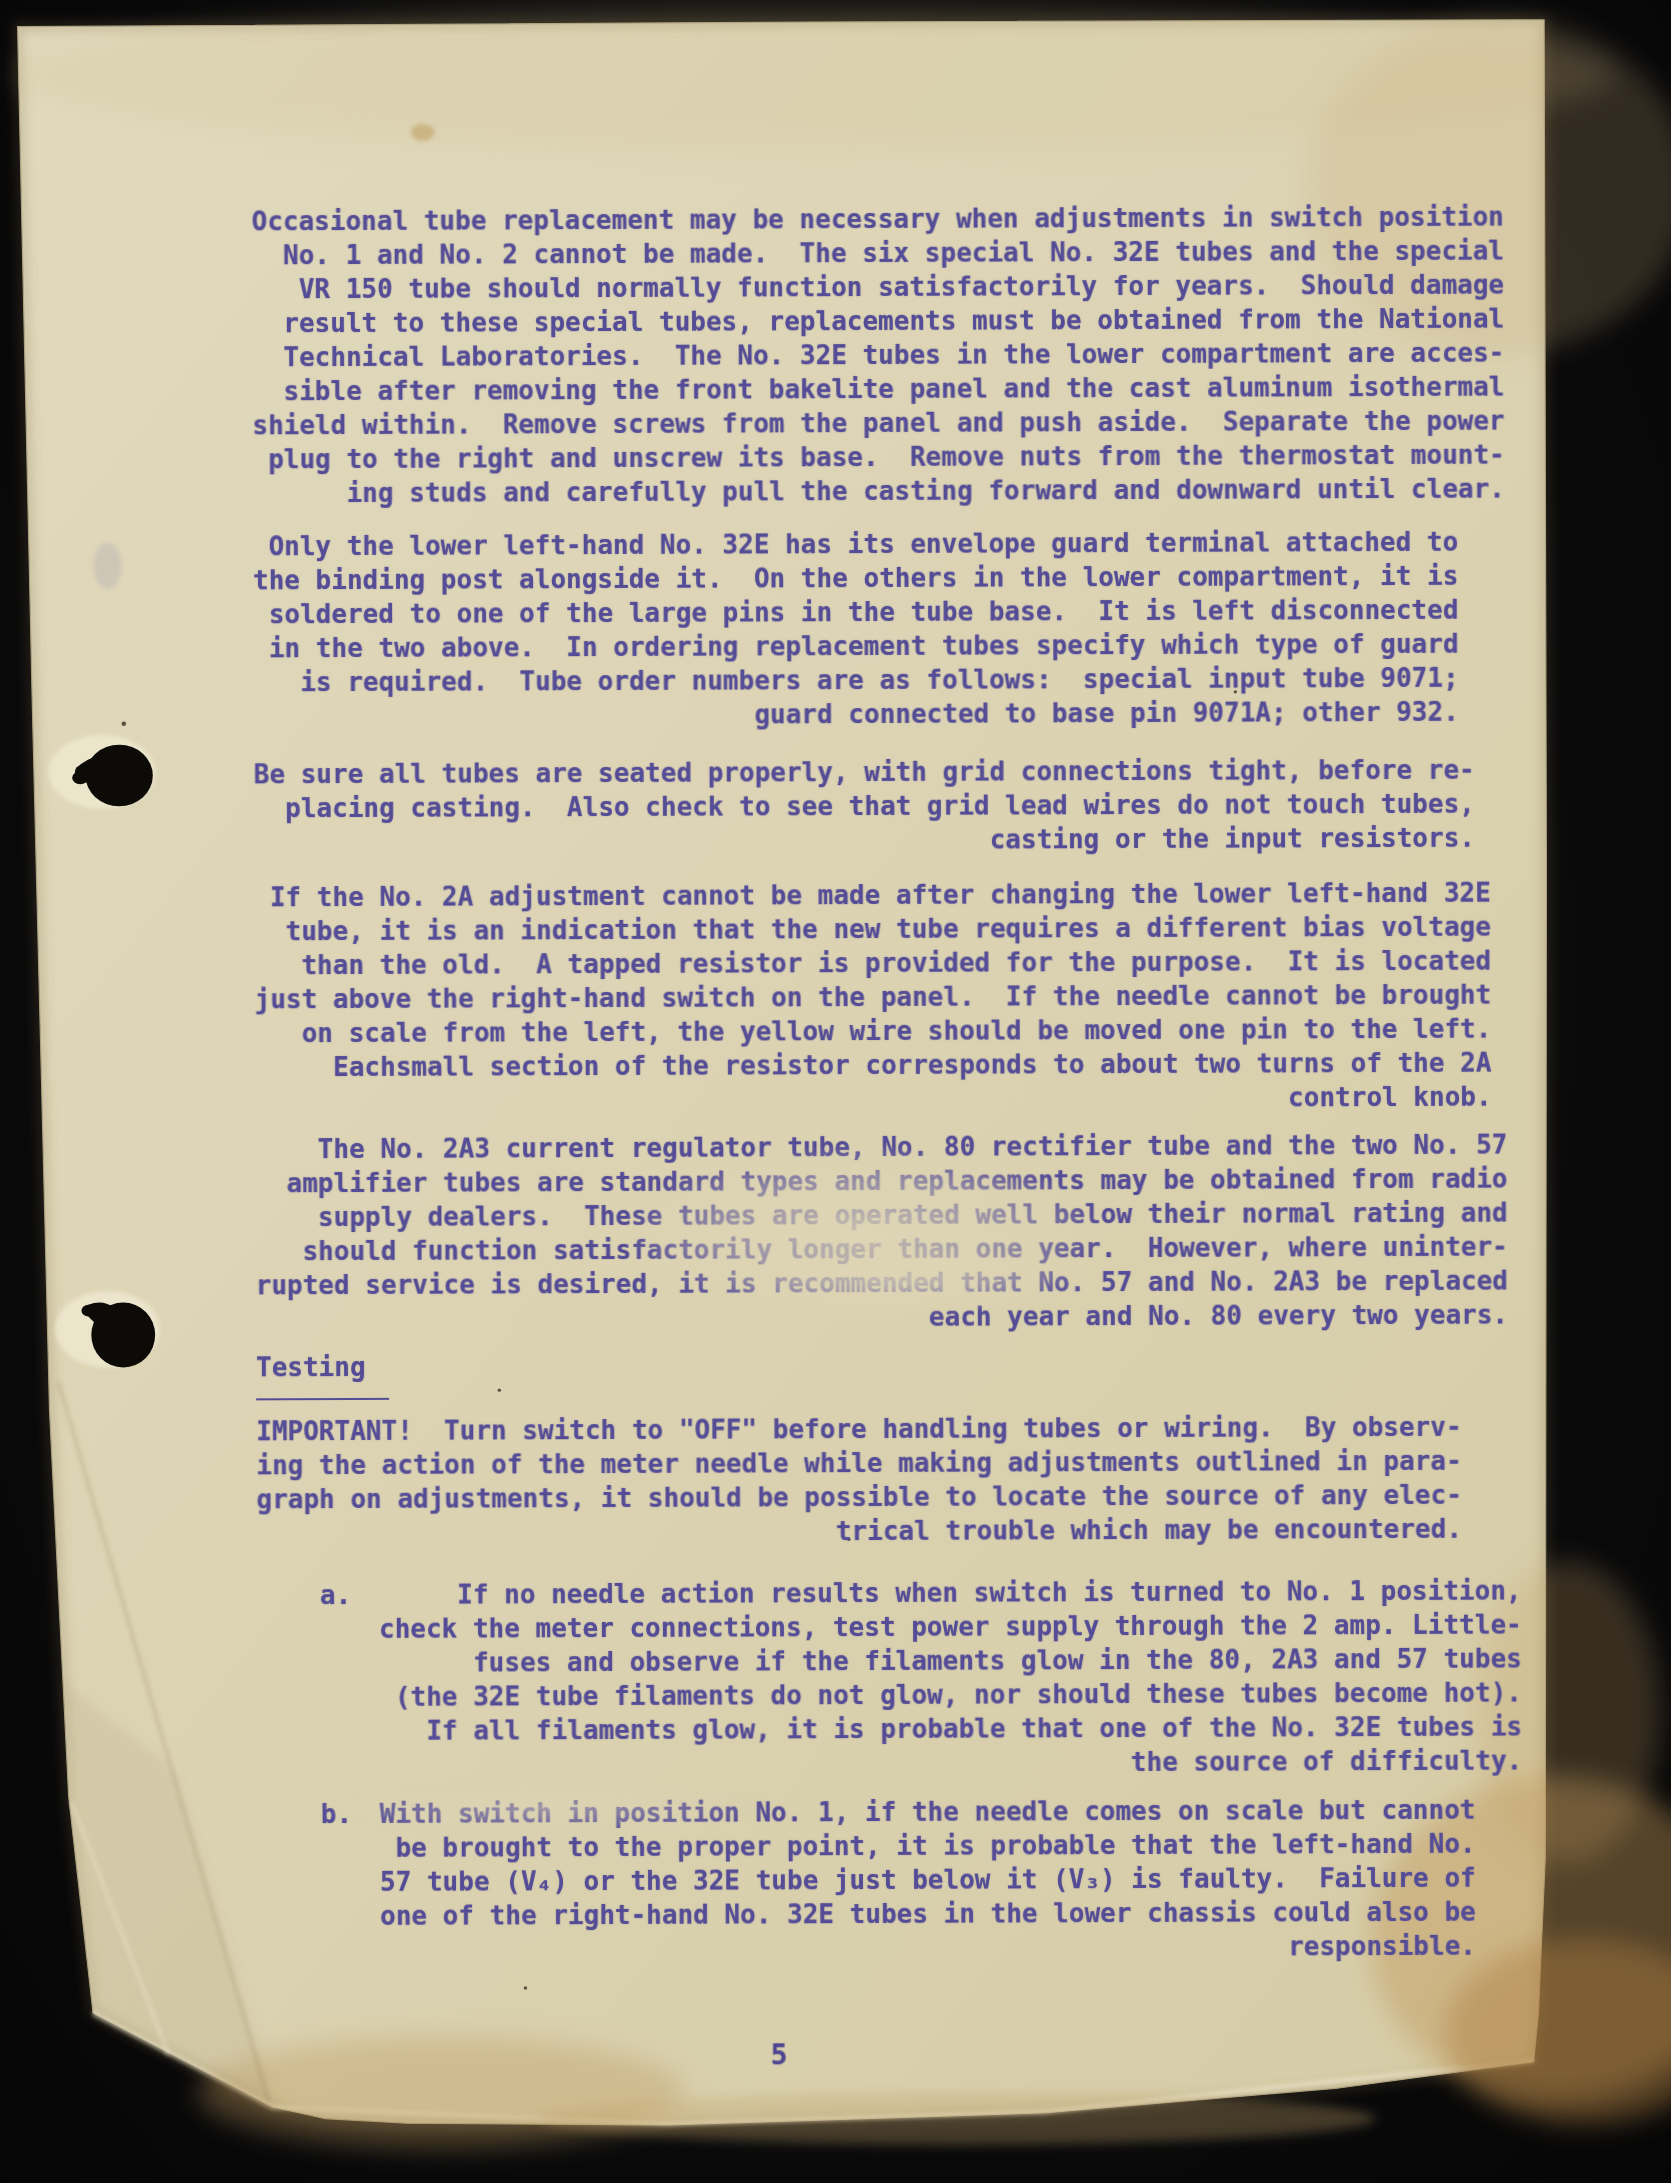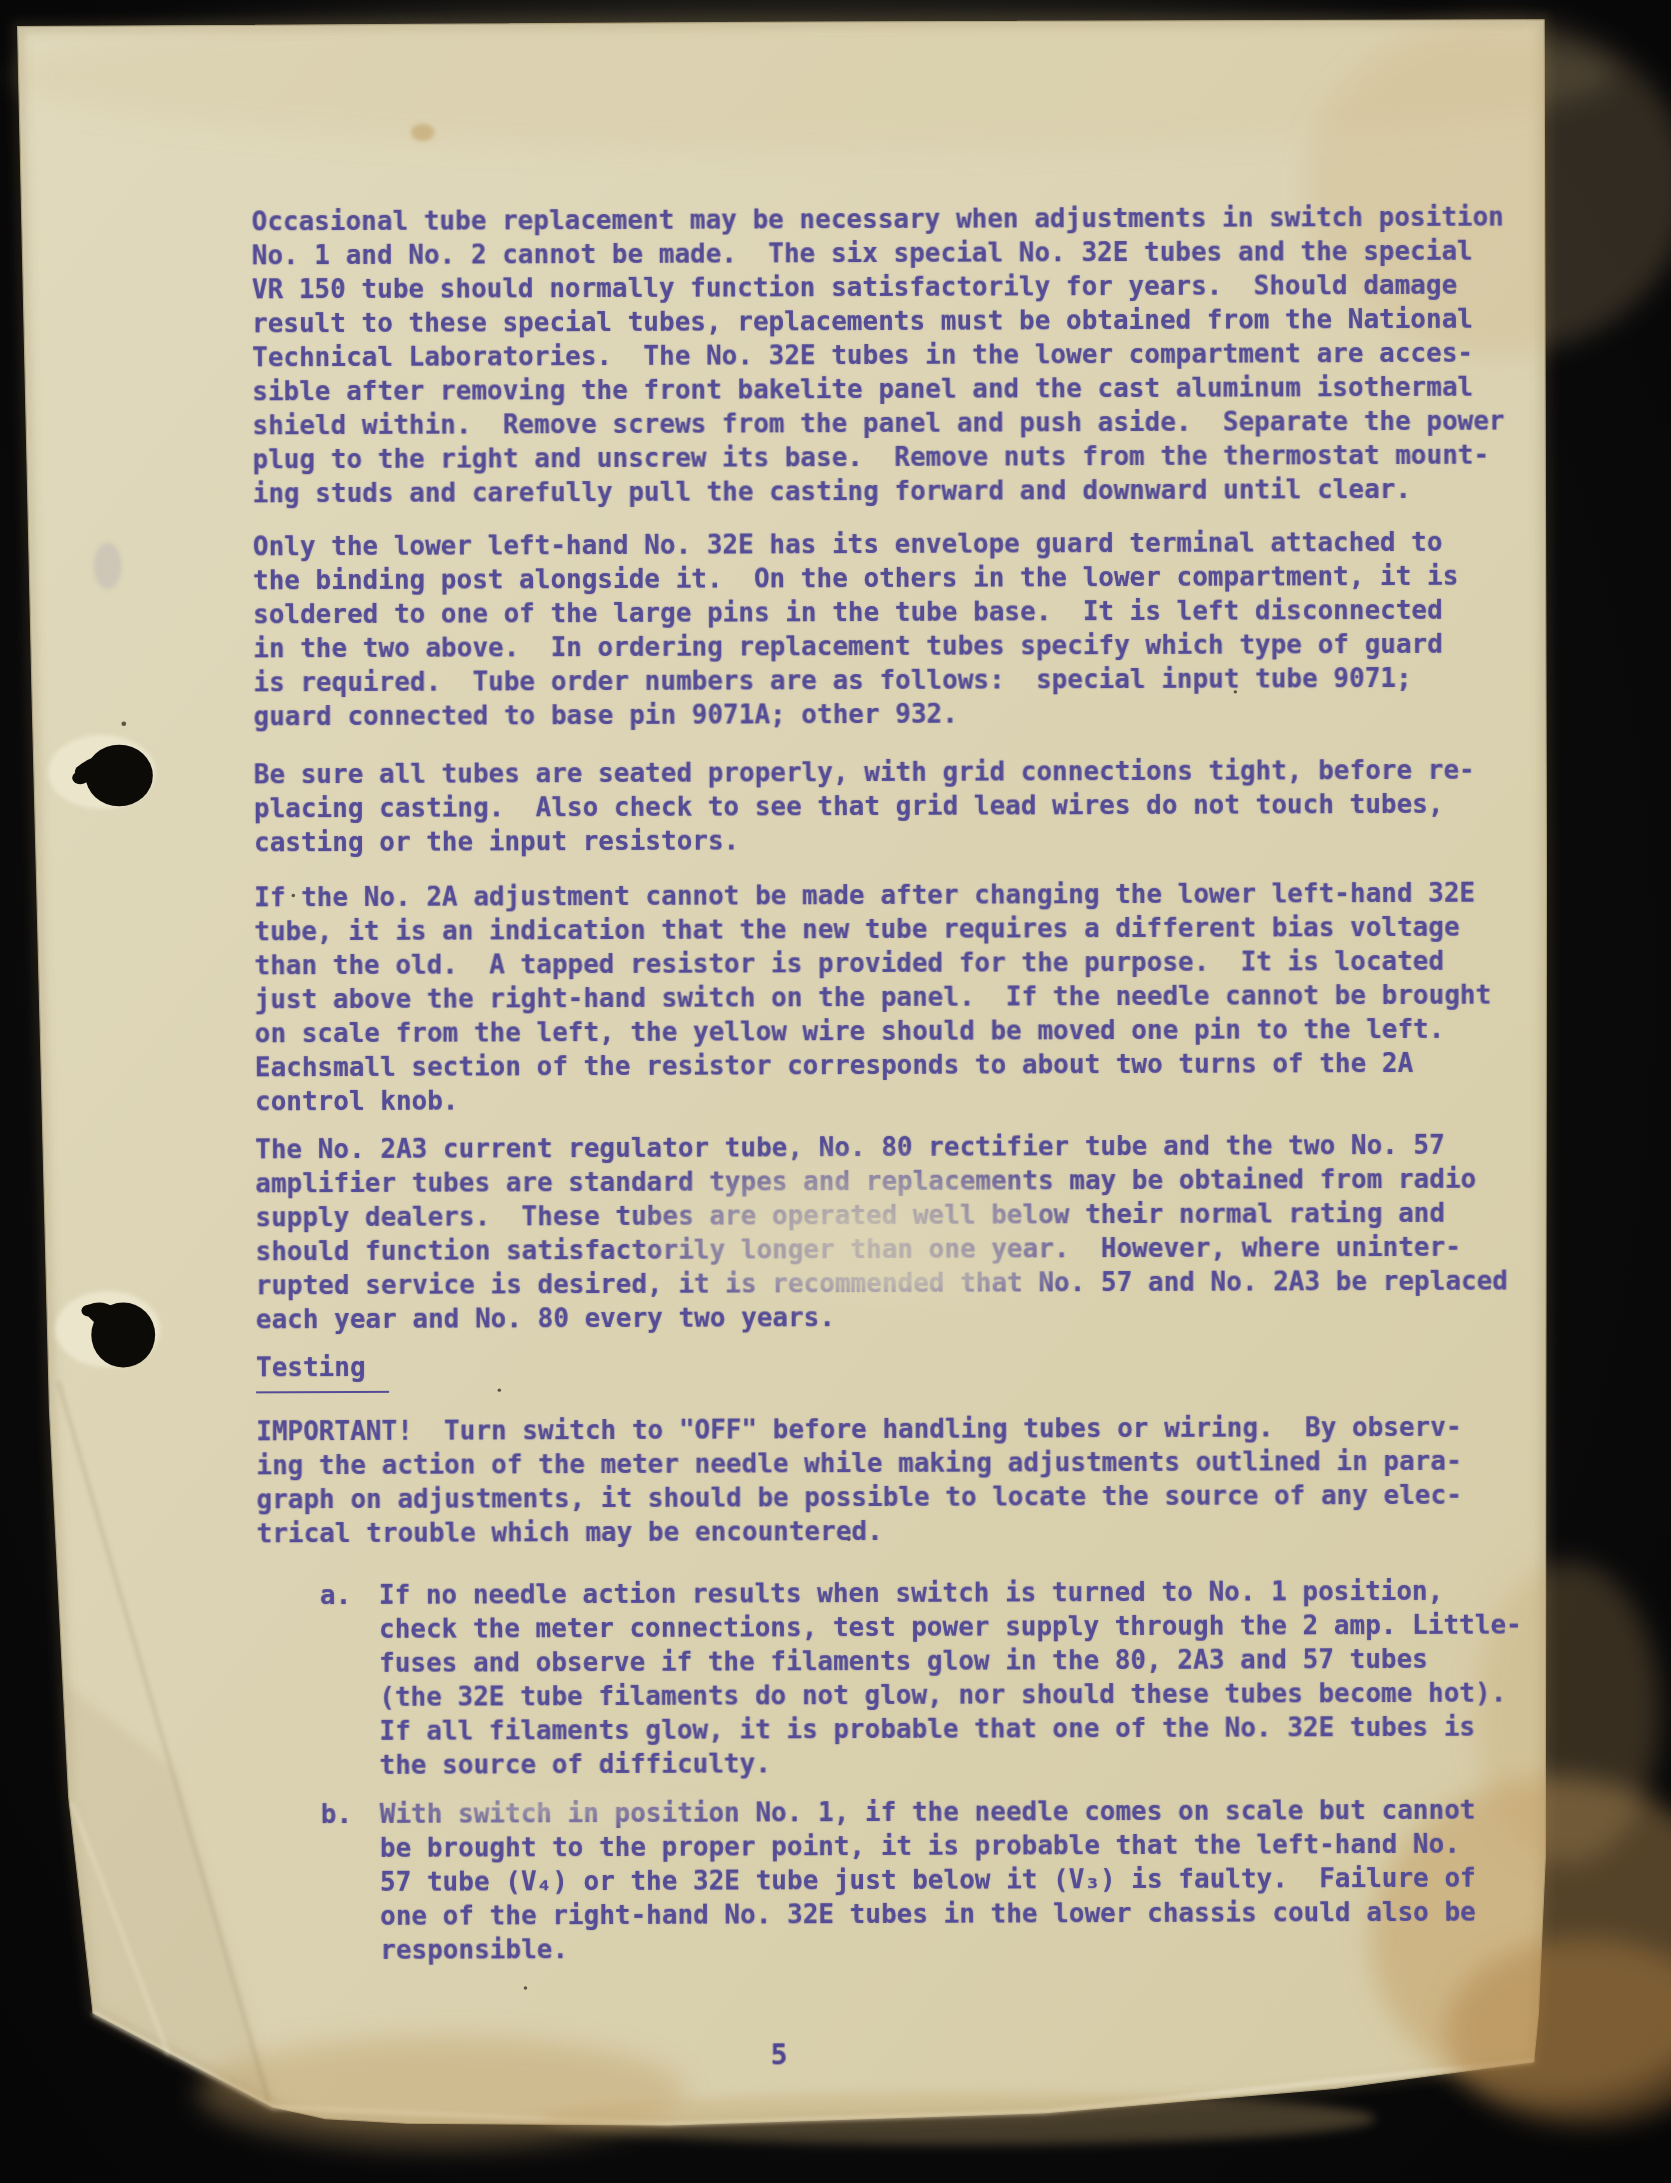--- a/index.html
+++ b/index.html
@@ -1,36 +1,37 @@
 <!DOCTYPE html>
 <html style="font-size:9.3px"><head>
 <meta charset="utf-8">
 <style>
   html,body{margin:0;padding:0;background:#070708;}
   .stage{
     position:relative;width:1672px;height:2183px;overflow:hidden;
     background:radial-gradient(ellipse at 50% 45%, #161619 0%, #0b0b0c 55%, #060607 100%);
+    text-align:right;
   }
   .paper-svg{position:absolute;left:0;top:0;}
   .text-layer{
     position:absolute;left:0;top:0;width:1672px;height:2183px;
     transform:rotate(-0.22deg);transform-origin:871px 1103px;
   }
   .para{
     position:absolute;left:255px;
     font-family:"DejaVu Sans Mono","Liberation Mono",monospace;
     font-weight:bold;font-size:26px;line-height:34px;
     color:#544c96;
     text-shadow:0 0 1.2px rgba(76,66,140,0.55);
     filter:blur(0.2px);
   }
   .line{white-space:pre;height:34px;}
   .heading-underline{
     display:inline-block;border-bottom:2.9px solid #544c96;
-    padding-right:23px;padding-bottom:7px;
+    padding-right:23px;padding-bottom:14px;
   }
   .item-marker{position:absolute;left:63px;top:0;}
   .item-lines{position:absolute;left:122px;top:0;}
   .item-block{position:relative;}
   .fade-patch{position:absolute;pointer-events:none;}
   .fade-1{left:627px;top:1146px;width:476px;height:174px;
     background:radial-gradient(ellipse at center, rgba(221,213,181,0.85) 0%, rgba(221,213,181,0.45) 45%, rgba(221,213,181,0) 72%);}
   .fade-2{left:325px;top:1782px;width:441px;height:52px;
     background:radial-gradient(ellipse at center, rgba(221,213,181,0.55) 0%, rgba(221,213,181,0) 75%);}
   .fade-3{left:720px;top:1248px;width:372px;height:64px;

